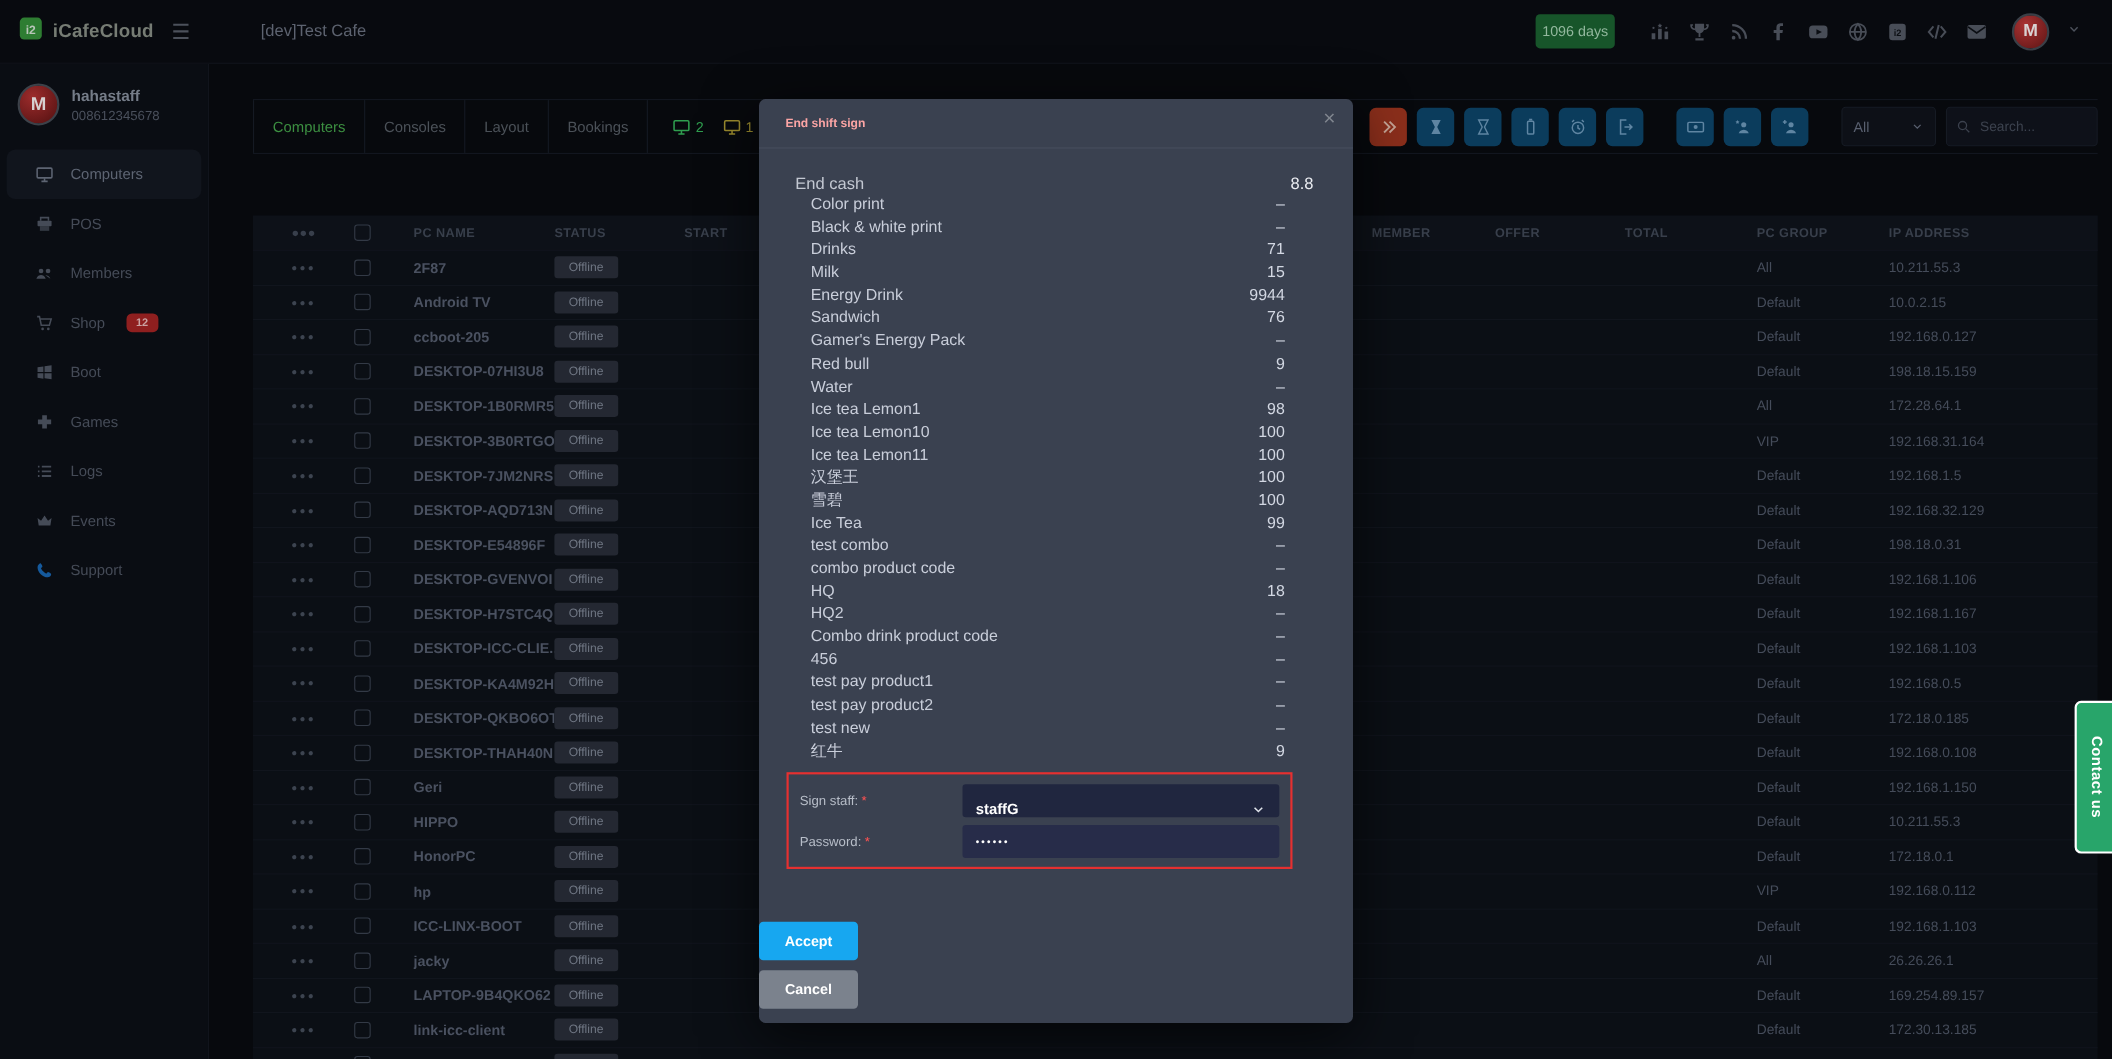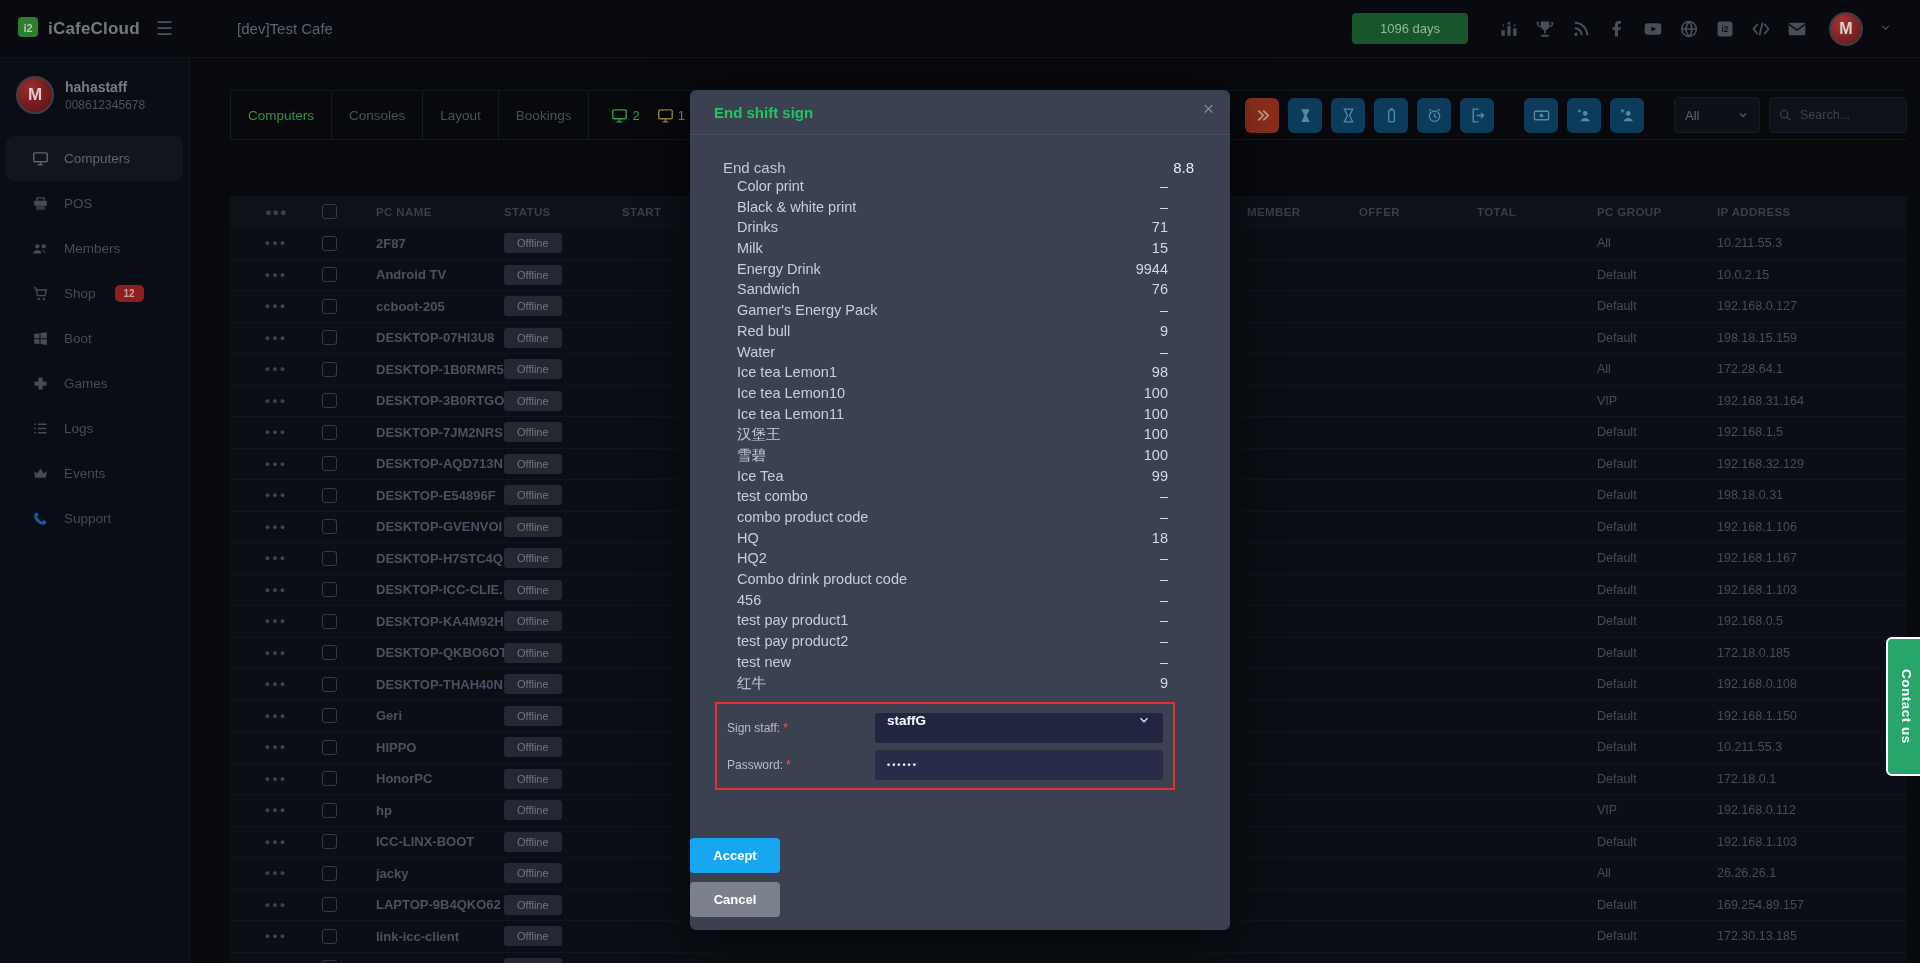--- a/index.html
+++ b/index.html
@@ -8,21 +8,21 @@
        background:#07090d;font-family:"Liberation Sans",sans-serif;}
 
   
   .topbar{position:absolute;left:0;top:0;right:0;height:58px;display:flex;align-items:center;
           background:#080a0f;border-bottom:1px solid #11141c;z-index:5;}
   .brand{display:flex;align-items:center;gap:8px;padding-left:16px;width:150px;}
   .brand-text{color:#767c74;font-weight:bold;font-size:17px;letter-spacing:.2px;}
   .hamburger{color:#4c515b;font-size:19px;margin-left:6px;cursor:pointer;}
   .cafe-name{color:#5d6370;font-size:15px;margin-left:64px;flex:0 0 auto;}
   .topbar-right{margin-left:auto;display:flex;align-items:center;gap:16px;padding-right:28px;}
-  .days-btn{background:#17552a;color:#93b89e;font-size:13px;padding:8px 28px;border-radius:4px;margin-right:14px;}
+  .days-btn{background:#17552a;color:#93b89e;font-size:13px;padding:8px 6px;border-radius:4px;margin-right:14px;}
   .tb-icon{color:#484d57;width:21px;height:21px;display:inline-flex;align-items:center;justify-content:center;}
   .tb-icon svg{width:20px;height:20px;}
   .avatar{width:34px;height:34px;border-radius:50%;background:radial-gradient(circle at 35% 30%,#a33,#5d1414);
           border:2px solid #3a3f47;color:#d8d3d3;font-weight:bold;font-size:16px;
           display:flex;align-items:center;justify-content:center;margin-left:6px;}
   .tb-chevron{color:#4c515b;}.tb-chevron svg{width:13px;height:13px;}
 
   
   .sidebar{position:absolute;left:0;top:58px;bottom:0;width:190px;background:#0a0d13;
            border-right:1px solid #11141c;z-index:5;}
@@ -80,35 +80,35 @@
   .checkbox{width:15px;height:15px;border:1.5px solid #333a46;border-radius:3px;cursor:pointer;}
   .c-name{color:#4a5160;font-size:13px;font-weight:bold;overflow:hidden;white-space:nowrap;}
   .badge-off{display:inline-block;background:#242832;color:#6f7683;font-size:11px;
              padding:4px 13px;border-radius:3px;}
   .c-val{color:#454c5a;font-size:12.5px;}
 
   
   .modal{position:absolute;left:690px;top:90px;width:540px;height:840px;background:#3a4150;
          border-radius:6px;box-shadow:0 12px 50px rgba(0,0,0,.65);z-index:50;color:#fff;}
   .m-head{position:relative;height:45px;border-bottom:1px solid #474e5e;display:flex;align-items:center;padding:0 24px;}
-  .m-title{font-size:15px;font-weight:bold;color:#22c55e;}
+  .m-title{font-size:11px;font-weight:bold;color:#fca5a5;}
   .m-close{position:absolute;right:16px;top:8px;color:#80868f;font-size:19px;cursor:pointer;}
   .m-cash{display:flex;justify-content:space-between;margin:24px 36px 0 33px;font-size:15px;}
   .m-cash .lbl{color:#c3c8d2;}
   .m-cash .val{color:#e9ebf0;}
   .m-products-lbl{color:#c3c8d2;font-size:15px;margin:27px 36px 7px 33px;}
   .p-list{margin:0 62px 0 47px;}
   .p-row{display:flex;justify-content:space-between;height:20.7px;font-size:14.5px;line-height:20.7px;}
   .p-name{color:#c9ceda;text-align:right;}
   .p-val{color:#d2d7e2;}
   .sign-box{margin:9px 55px 0 25px;border:2px solid #e63030;padding:5px 10px;}
   .f-row{display:flex;align-items:center;height:37px;}
   .f-label{width:148px;color:#b7bdc8;font-size:12px;}
   .req{color:#ff5252;margin-left:3px;}
-  .f-select{flex:1;height:30px;background:#20263f;border-radius:3px;display:flex;align-items:flex-start;
+  .f-select{flex:1;height:30px;background:#20263f;border-radius:3px;display:flex;align-items:flex-end;
             padding:0 12px;font-size:13.5px;font-weight:bold;color:#fff;cursor:pointer;}
   .f-select svg{width:14px;height:14px;margin-left:auto;color:#dfe3ea;}
   .f-pwd{flex:1;height:30px;background:#272c49;border-radius:3px;display:flex;align-items:center;
          padding:0 12px;color:#fff;font-size:9px;letter-spacing:2px;font-weight:bold;}
   .m-footer{position:absolute;left:0;right:0;bottom:0;display:flex;justify-content:flex-end;
             gap:9px;padding:0 29px 13px 0;flex-direction:column;}
   .btn{border:0;border-radius:4px;color:#fff;font-weight:bold;font-size:13px;padding:10px 0;width:90px;
        text-align:center;cursor:pointer;font-family:"Liberation Sans",sans-serif;}
   .btn-accept{background:#17a7f0;}
   .btn-cancel{background:#7b828d;}

